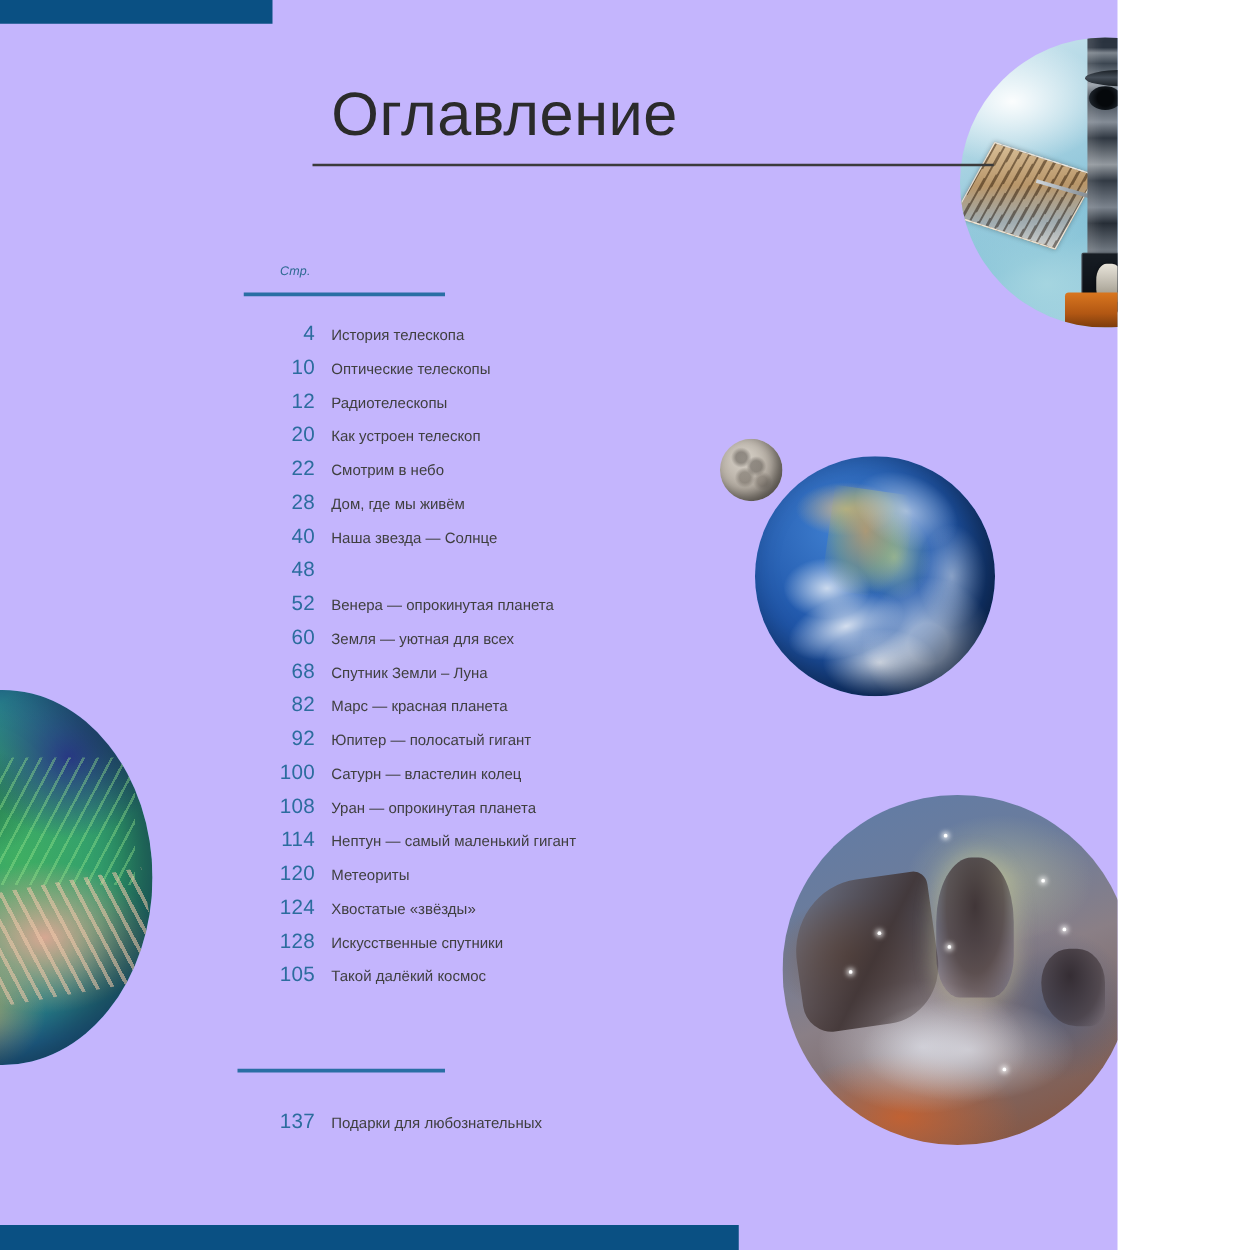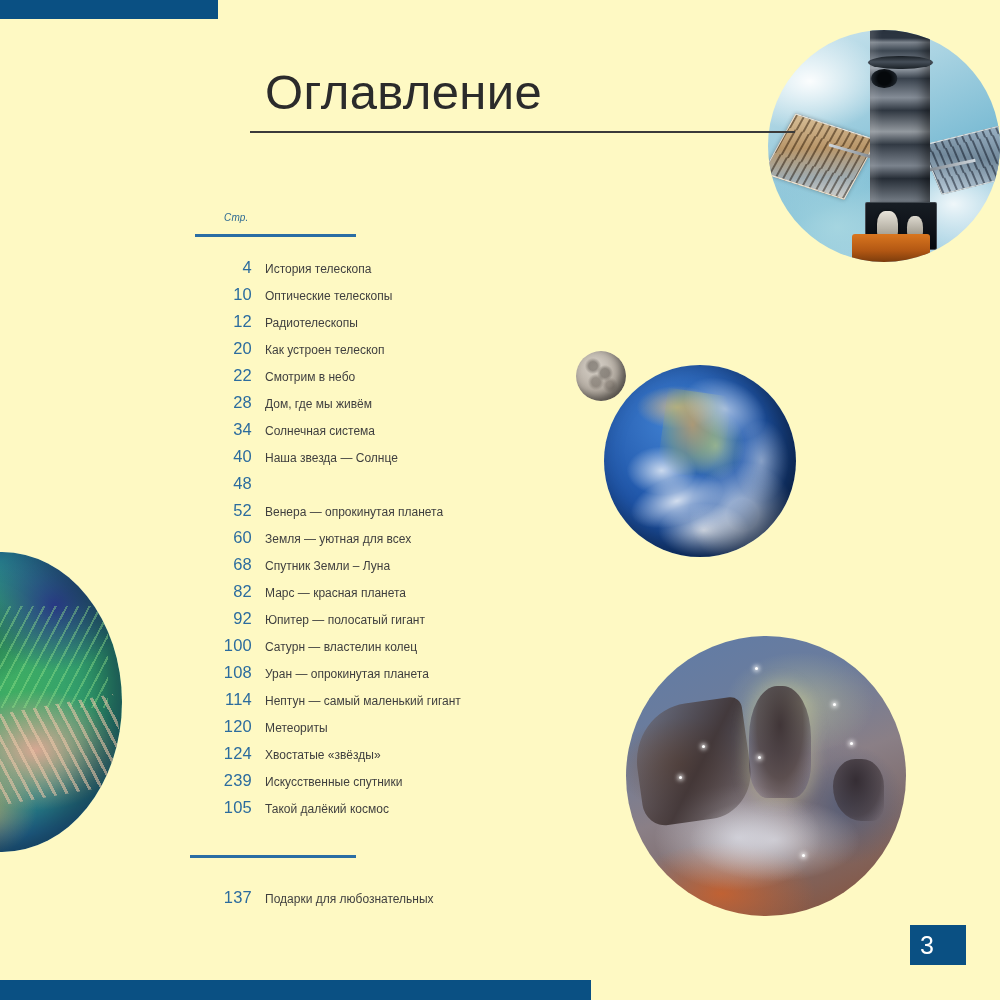--- a/index.html
+++ b/index.html
@@ -5,24 +5,24 @@
   html, body {
     margin: 0;
     padding: 0;
     background: #ffffff;
   }
   body {
     font-family: "Liberation Sans", "DejaVu Sans", sans-serif;
   }
   #page {
     position: relative;
-    width: 1000px;
+    width: 894px;
     height: 1000px;
     overflow: hidden;
-    background: #fef9c3;
+    background: #c4b5fd;
   }
 
   
   .bar-top {
     position: absolute;
     left: 0;
     top: 0;
     width: 218px;
     height: 19px;
     background: #0a5083;
@@ -510,24 +510,20 @@
       </div>
       <div class="toc-row">
         <span class="toc-page">22</span>
         <span class="toc-label">Смотрим в небо</span>
       </div>
       <div class="toc-row">
         <span class="toc-page">28</span>
         <span class="toc-label">Дом, где мы живём</span>
       </div>
       <div class="toc-row">
-        <span class="toc-page">34</span>
-        <span class="toc-label">Солнечная система</span>
-      </div>
-      <div class="toc-row">
         <span class="toc-page">40</span>
         <span class="toc-label">Наша звезда — Солнце</span>
       </div>
       <div class="toc-row">
         <span class="toc-page">48</span>
       </div>
       <div class="toc-row">
         <span class="toc-page">52</span>
         <span class="toc-label">Венера — опрокинутая планета</span>
       </div>
@@ -561,21 +557,21 @@
       </div>
       <div class="toc-row">
         <span class="toc-page">120</span>
         <span class="toc-label">Метеориты</span>
       </div>
       <div class="toc-row">
         <span class="toc-page">124</span>
         <span class="toc-label">Хвостатые «звёзды»</span>
       </div>
       <div class="toc-row">
-        <span class="toc-page">239</span>
+        <span class="toc-page">128</span>
         <span class="toc-label">Искусственные спутники</span>
       </div>
       <div class="toc-row">
         <span class="toc-page">105</span>
         <span class="toc-label">Такой далёкий космос</span>
       </div>
     </div>
 
   <div class="footer-rule"></div>
   <div class="toc-footer" id="toc-appendix">

